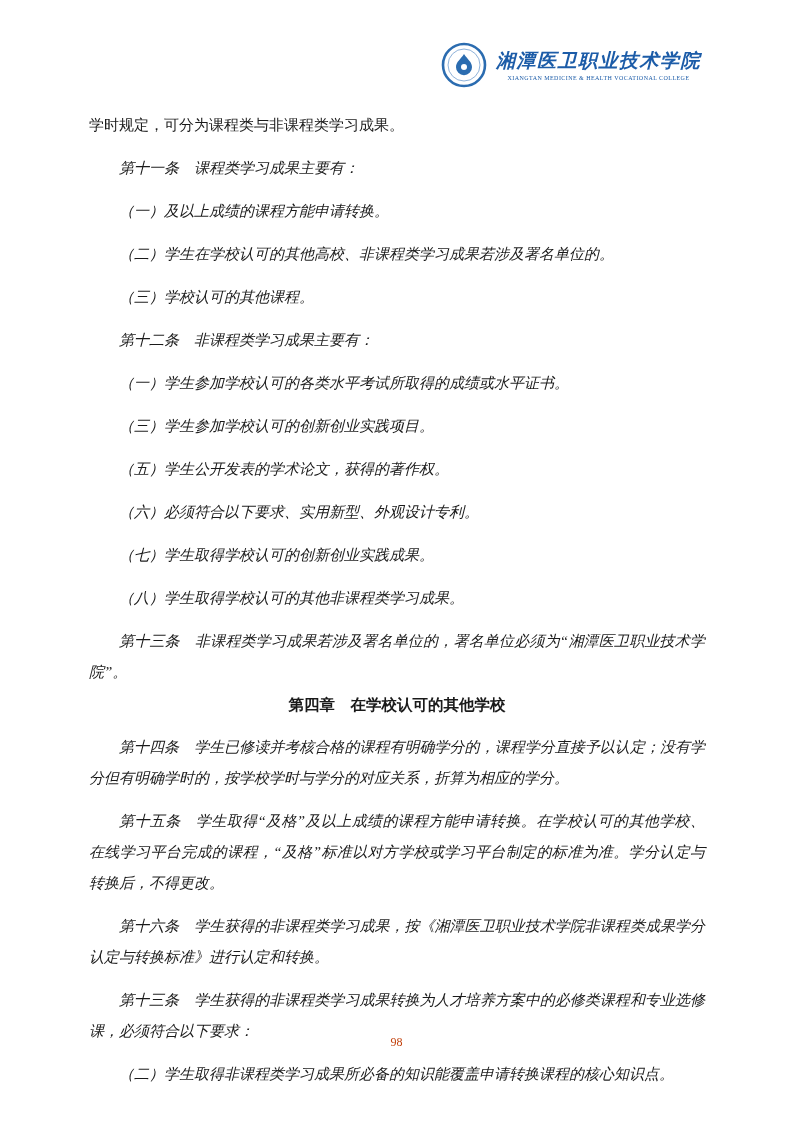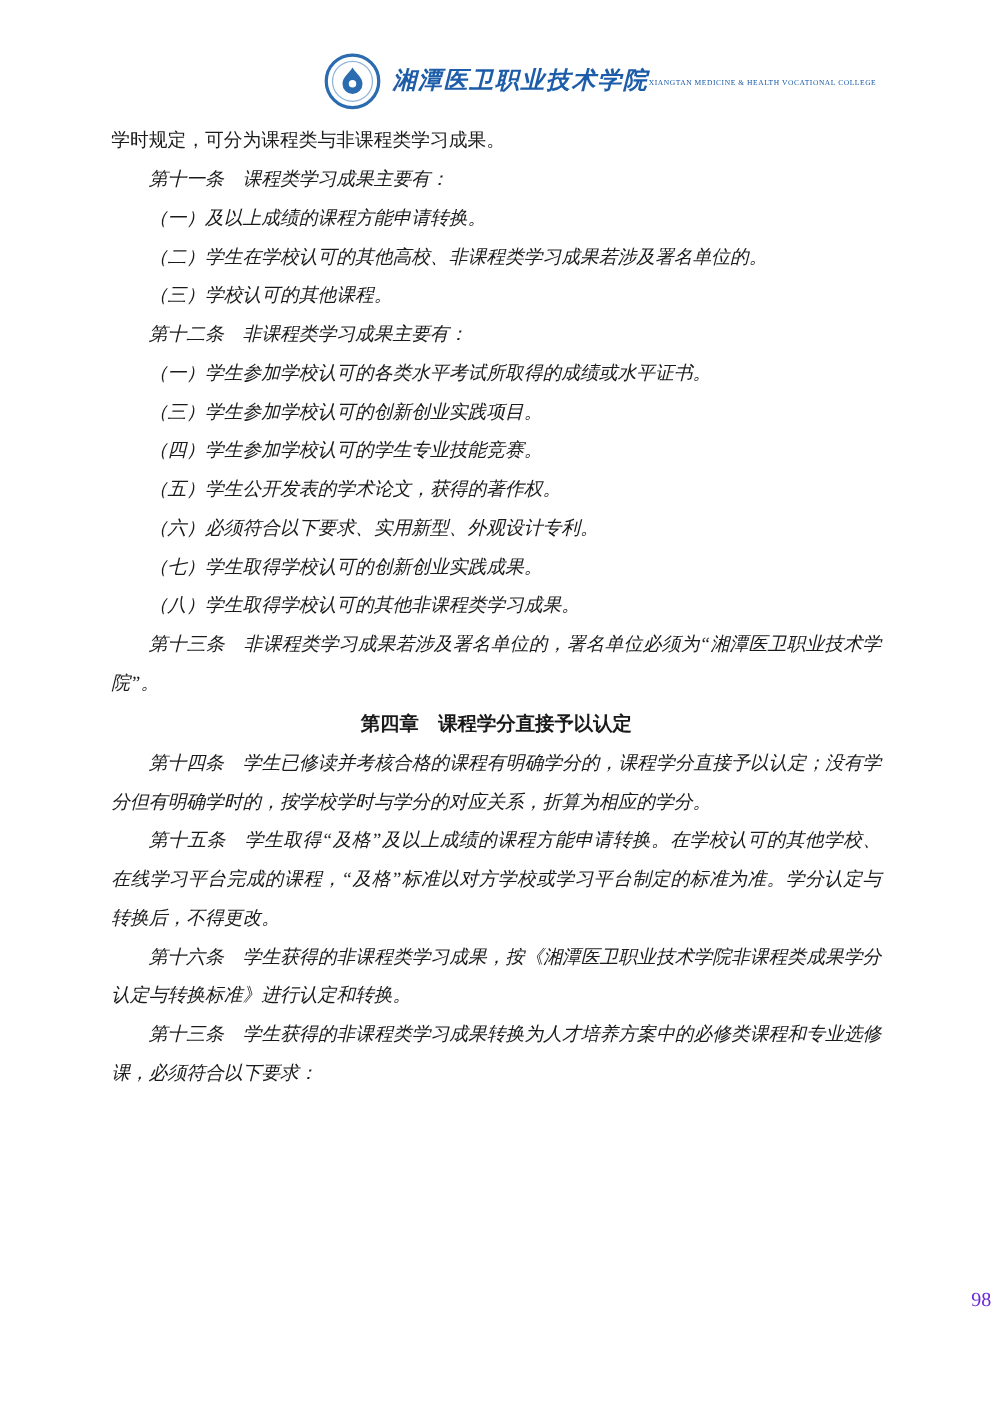--- a/index.html
+++ b/index.html
@@ -16,21 +16,21 @@
   
   .logo {
     position: absolute;
     top: 42px;
     right: 92px;
     display: flex;
     align-items: center;
     gap: 9px;
   }
   .emblem { width: 46px; height: 46px; flex: 0 0 auto; }
-  .logo-text { display: flex; flex-direction: row; align-items: center; }
+  .logo-text { display: flex; flex-direction: column; align-items: center; }
   .logo-zh {
     color: #1c5ca8;
     font-size: 19px;
     font-weight: bold;
     font-style: italic;
     letter-spacing: 1.5px;
     white-space: nowrap;
     line-height: 22px;
   }
   .logo-en {
@@ -44,38 +44,38 @@
   
   .body-text {
     position: absolute;
     top: 98px;
     left: 89px;
     width: 616px;
     font-size: 15px;
     line-height: 31px;
     text-align: justify;
   }
-  .body-text p { text-indent: 0; }
+  .body-text p { text-indent: 0; margin-top: 12px; }
   .body-text p.indent { text-indent: 2em; font-style: italic; }
   .body-text p.heading {
     text-align: center;
     font-weight: bold;
     text-indent: 0;
     font-size: 15.5px;
     margin: 1px 0;
   }
 
   .page-number {
     position: absolute;
     bottom: 72px;
     left: 0;
     right: 0;
-    text-align: right;
-    font-size: 16px;
-    color: #6d28d9;
+    text-align: center;
+    font-size: 12px;
+    color: #c2410c;
   }
 </style>
 </head>
 <body>
 
 <div class="page">
 
   <div class="logo">
     <svg class="emblem" viewBox="0 0 46 46" aria-hidden="true">
       <circle cx="23" cy="23" r="21" fill="none" stroke="#2b6cb0" stroke-width="2.6"></circle>
@@ -91,28 +91,28 @@
 
   <div class="body-text" id="doc-body">
       <p class="plain">学时规定，可分为课程类与非课程类学习成果。</p>
       <p class="indent">第十一条　课程类学习成果主要有：</p>
       <p class="indent">（一）及以上成绩的课程方能申请转换。</p>
       <p class="indent">（二）学生在学校认可的其他高校、非课程类学习成果若涉及署名单位的。</p>
       <p class="indent">（三）学校认可的其他课程。</p>
       <p class="indent">第十二条　非课程类学习成果主要有：</p>
       <p class="indent">（一）学生参加学校认可的各类水平考试所取得的成绩或水平证书。</p>
       <p class="indent">（三）学生参加学校认可的创新创业实践项目。</p>
-      <p class="indent">（四）学生参加学校认可的学生专业技能竞赛。</p>
       <p class="indent">（五）学生公开发表的学术论文，获得的著作权。</p>
       <p class="indent">（六）必须符合以下要求、实用新型、外观设计专利。</p>
       <p class="indent">（七）学生取得学校认可的创新创业实践成果。</p>
       <p class="indent">（八）学生取得学校认可的其他非课程类学习成果。</p>
       <p class="indent">第十三条　非课程类学习成果若涉及署名单位的，署名单位必须为“湘潭医卫职业技术学院”。</p>
-      <p class="heading">第四章　课程学分直接予以认定</p>
+      <p class="heading">第四章　在学校认可的其他学校</p>
       <p class="indent">第十四条　学生已修读并考核合格的课程有明确学分的，课程学分直接予以认定；没有学分但有明确学时的，按学校学时与学分的对应关系，折算为相应的学分。</p>
       <p class="indent">第十五条　学生取得“及格”及以上成绩的课程方能申请转换。在学校认可的其他学校、在线学习平台完成的课程，“及格”标准以对方学校或学习平台制定的标准为准。学分认定与转换后，不得更改。</p>
       <p class="indent">第十六条　学生获得的非课程类学习成果，按《湘潭医卫职业技术学院非课程类成果学分认定与转换标准》进行认定和转换。</p>
       <p class="indent">第十三条　学生获得的非课程类学习成果转换为人才培养方案中的必修类课程和专业选修课，必须符合以下要求：</p>
+      <p class="indent">（二）学生取得非课程类学习成果所必备的知识能覆盖申请转换课程的核心知识点。</p>
     </div>
 
   <div class="page-number">98</div>
 
 </div>
 
 </body></html>

